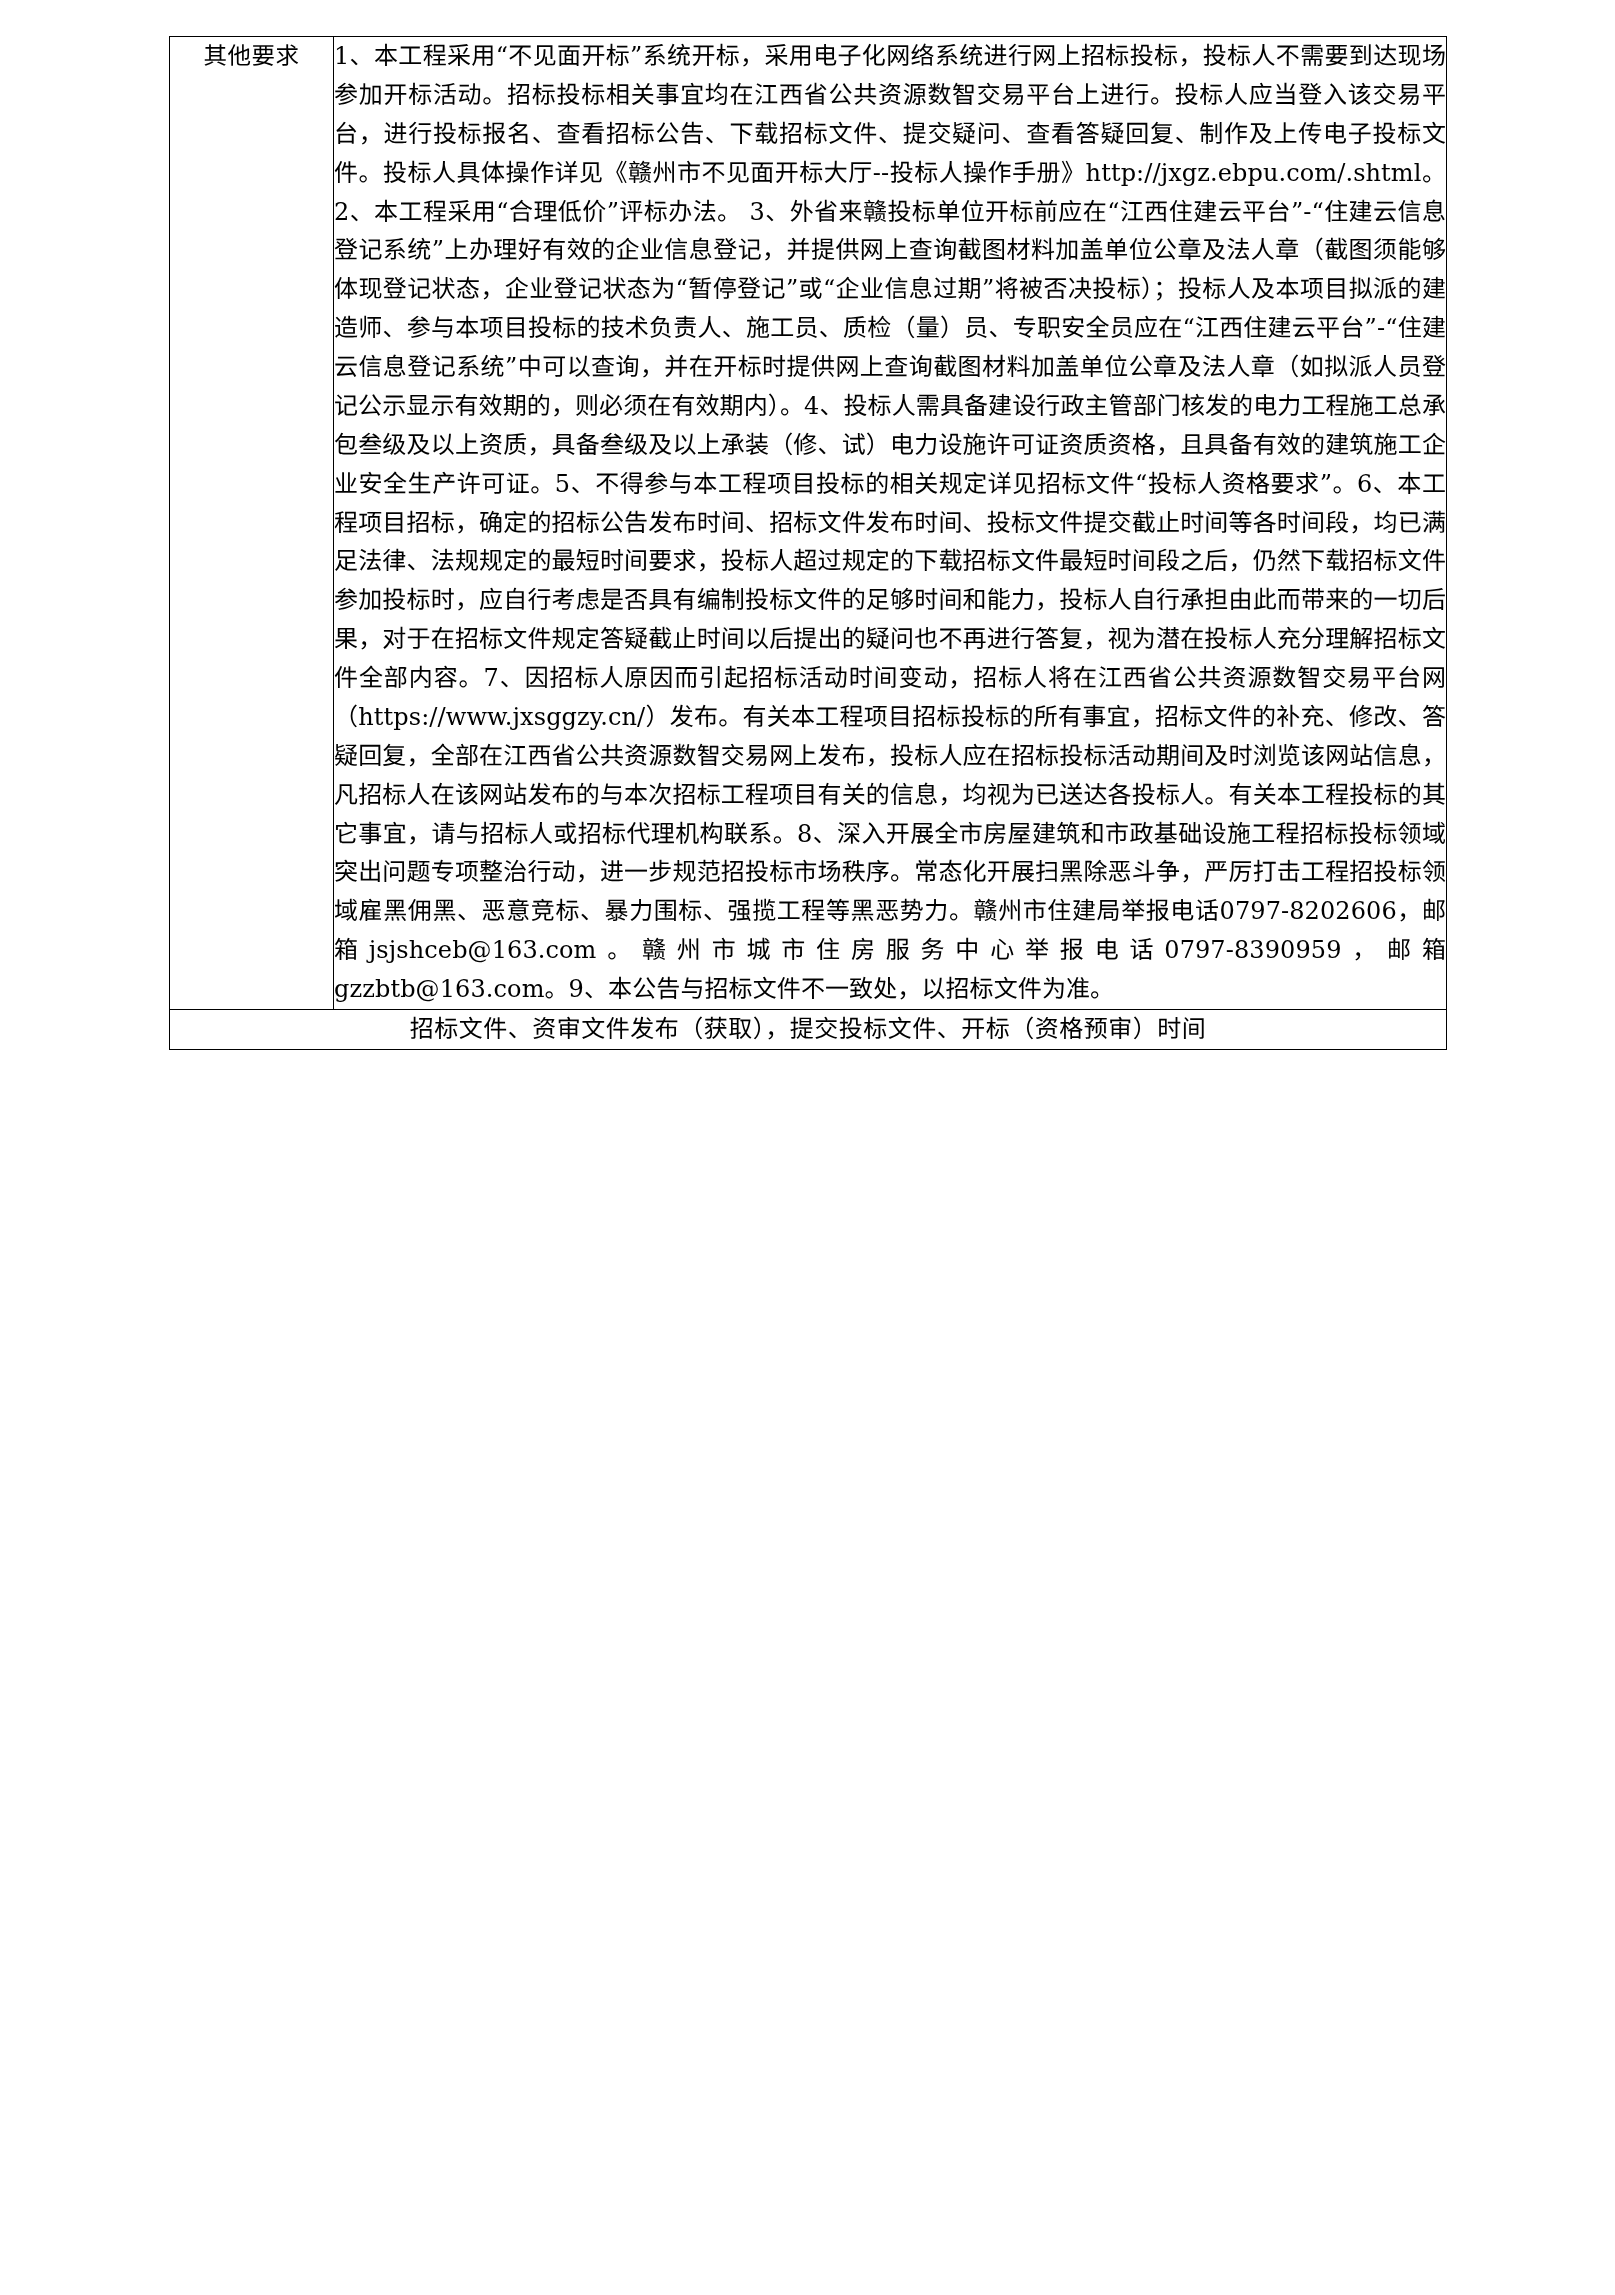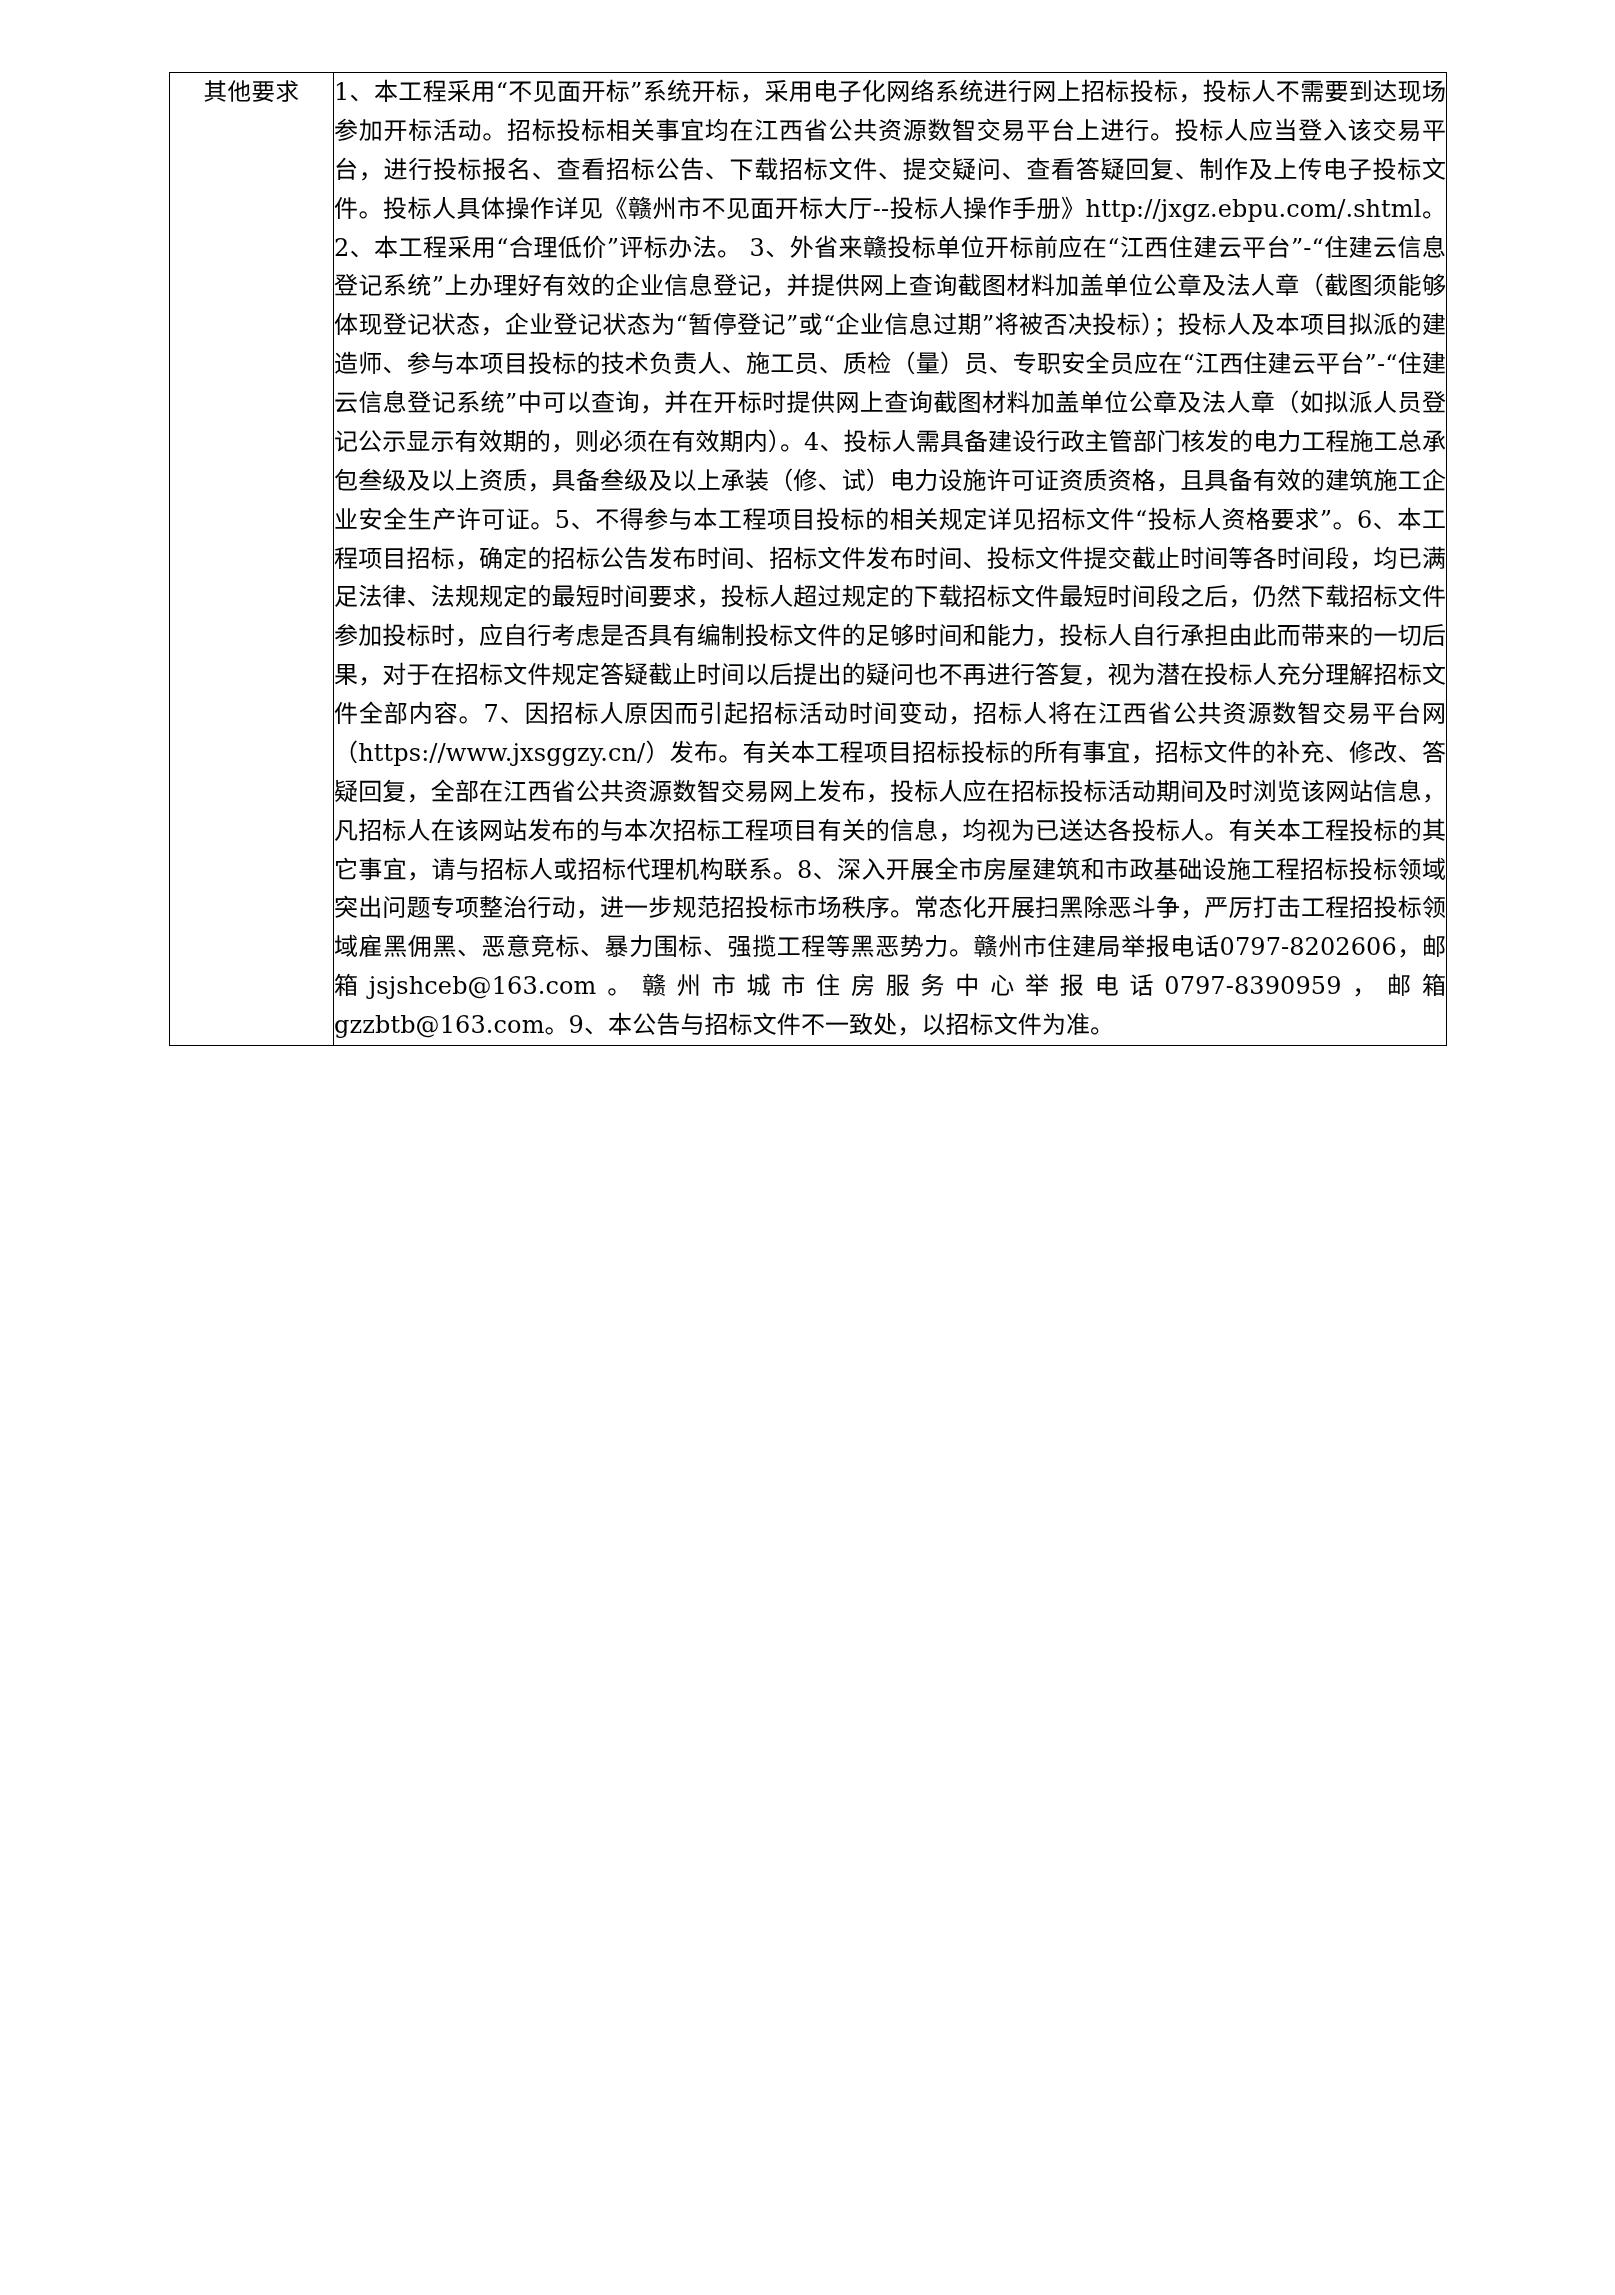--- a/index.html
+++ b/index.html
@@ -12,21 +12,21 @@
     height: 2295px;
     font-family: "DejaVu Serif", "Liberation Serif", serif;
     color: #000000;
     -webkit-font-smoothing: antialiased;
   }
   .page {
     position: relative;
     width: 1561px;
     height: 2295px;
     box-sizing: border-box;
-    padding: 72px 169px 0 169px;
+    padding: 36px 169px 0 169px;
   }
   table.doc-table {
     width: 1278px;
     border-collapse: collapse;
     table-layout: fixed;
   }
   table.doc-table td {
     border: 1.5px solid #000000;
     vertical-align: top;
     padding: 0;
@@ -73,16 +73,21 @@
   <table class="doc-table">
     <tbody>
       <tr>
         <td class="label-cell">
           <span class="label-inner">其他要求</span>
         </td>
         <td class="content-cell">
           <div class="content-body">1、本工程采用“不见面开标”系统开标，采用电子化网络系统进行网上招标投标，投标人不需要到达现场参加开标活动。招标投标相关事宜均在江西省公共资源数智交易平台上进行。投标人应当登入该交易平台，进行投标报名、查看招标公告、下载招标文件、提交疑问、查看答疑回复、制作及上传电子投标文件。投标人具体操作详见《赣州市不见面开标大厅--投标人操作手册》http://jxgz.ebpu.com/.shtml。2、本工程采用“合理低价”评标办法。 3、外省来赣投标单位开标前应在“江西住建云平台”-“住建云信息登记系统”上办理好有效的企业信息登记，并提供网上查询截图材料加盖单位公章及法人章（截图须能够体现登记状态，企业登记状态为“暂停登记”或“企业信息过期”将被否决投标）；投标人及本项目拟派的建造师、参与本项目投标的技术负责人、施工员、质检（量）员、专职安全员应在“江西住建云平台”-“住建云信息登记系统”中可以查询，并在开标时提供网上查询截图材料加盖单位公章及法人章（如拟派人员登记公示显示有效期的，则必须在有效期内）。4、投标人需具备建设行政主管部门核发的电力工程施工总承包叁级及以上资质，具备叁级及以上承装（修、试）电力设施许可证资质资格，且具备有效的建筑施工企业安全生产许可证。5、不得参与本工程项目投标的相关规定详见招标文件“投标人资格要求”。6、本工程项目招标，确定的招标公告发布时间、招标文件发布时间、投标文件提交截止时间等各时间段，均已满足法律、法规规定的最短时间要求，投标人超过规定的下载招标文件最短时间段之后，仍然下载招标文件参加投标时，应自行考虑是否具有编制投标文件的足够时间和能力，投标人自行承担由此而带来的一切后果，对于在招标文件规定答疑截止时间以后提出的疑问也不再进行答复，视为潜在投标人充分理解招标文件全部内容。7、因招标人原因而引起招标活动时间变动，招标人将在江西省公共资源数智交易平台网（https://www.jxsggzy.cn/）发布。有关本工程项目招标投标的所有事宜，招标文件的补充、修改、答疑回复，全部在江西省公共资源数智交易网上发布，投标人应在招标投标活动期间及时浏览该网站信息，凡招标人在该网站发布的与本次招标工程项目有关的信息，均视为已送达各投标人。有关本工程投标的其它事宜，请与招标人或招标代理机构联系。8、深入开展全市房屋建筑和市政基础设施工程招标投标领域突出问题专项整治行动，进一步规范招投标市场秩序。常态化开展扫黑除恶斗争，严厉打击工程招投标领域雇黑佣黑、恶意竞标、暴力围标、强揽工程等黑恶势力。赣州市住建局举报电话0797-8202606，邮箱jsjshceb@163.com。赣州市城市住房服务中心举报电话0797-8390959，邮箱gzzbtb@163.com。9、本公告与招标文件不一致处，以招标文件为准。</div>
         </td>
       </tr>
+      <tr>
+        <td class="footer-cell" colspan="2">
+          <span>招标文件、资审文件发布（获取），提交投标文件、开标（资格预审）时间</span>
+        </td>
+      </tr>
     </tbody>
   </table>
 </div>
 
 
 </body></html>

